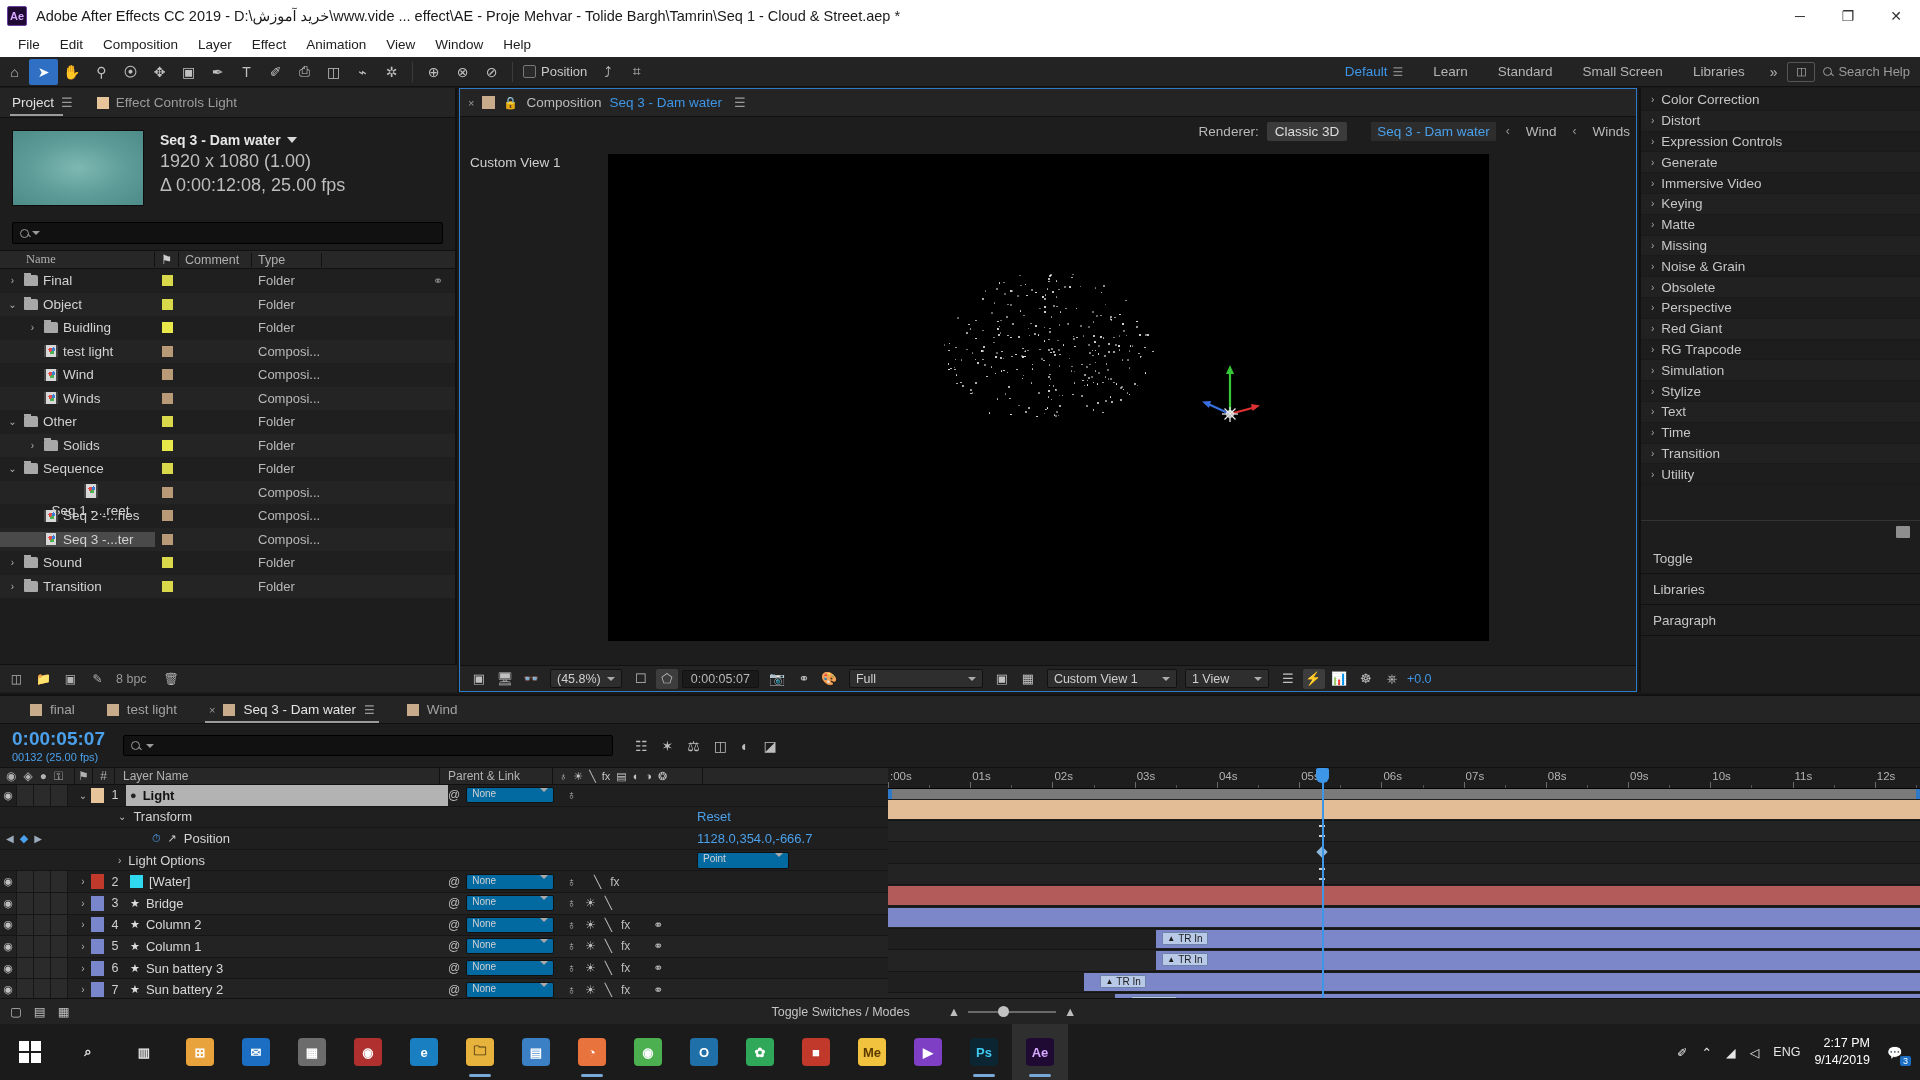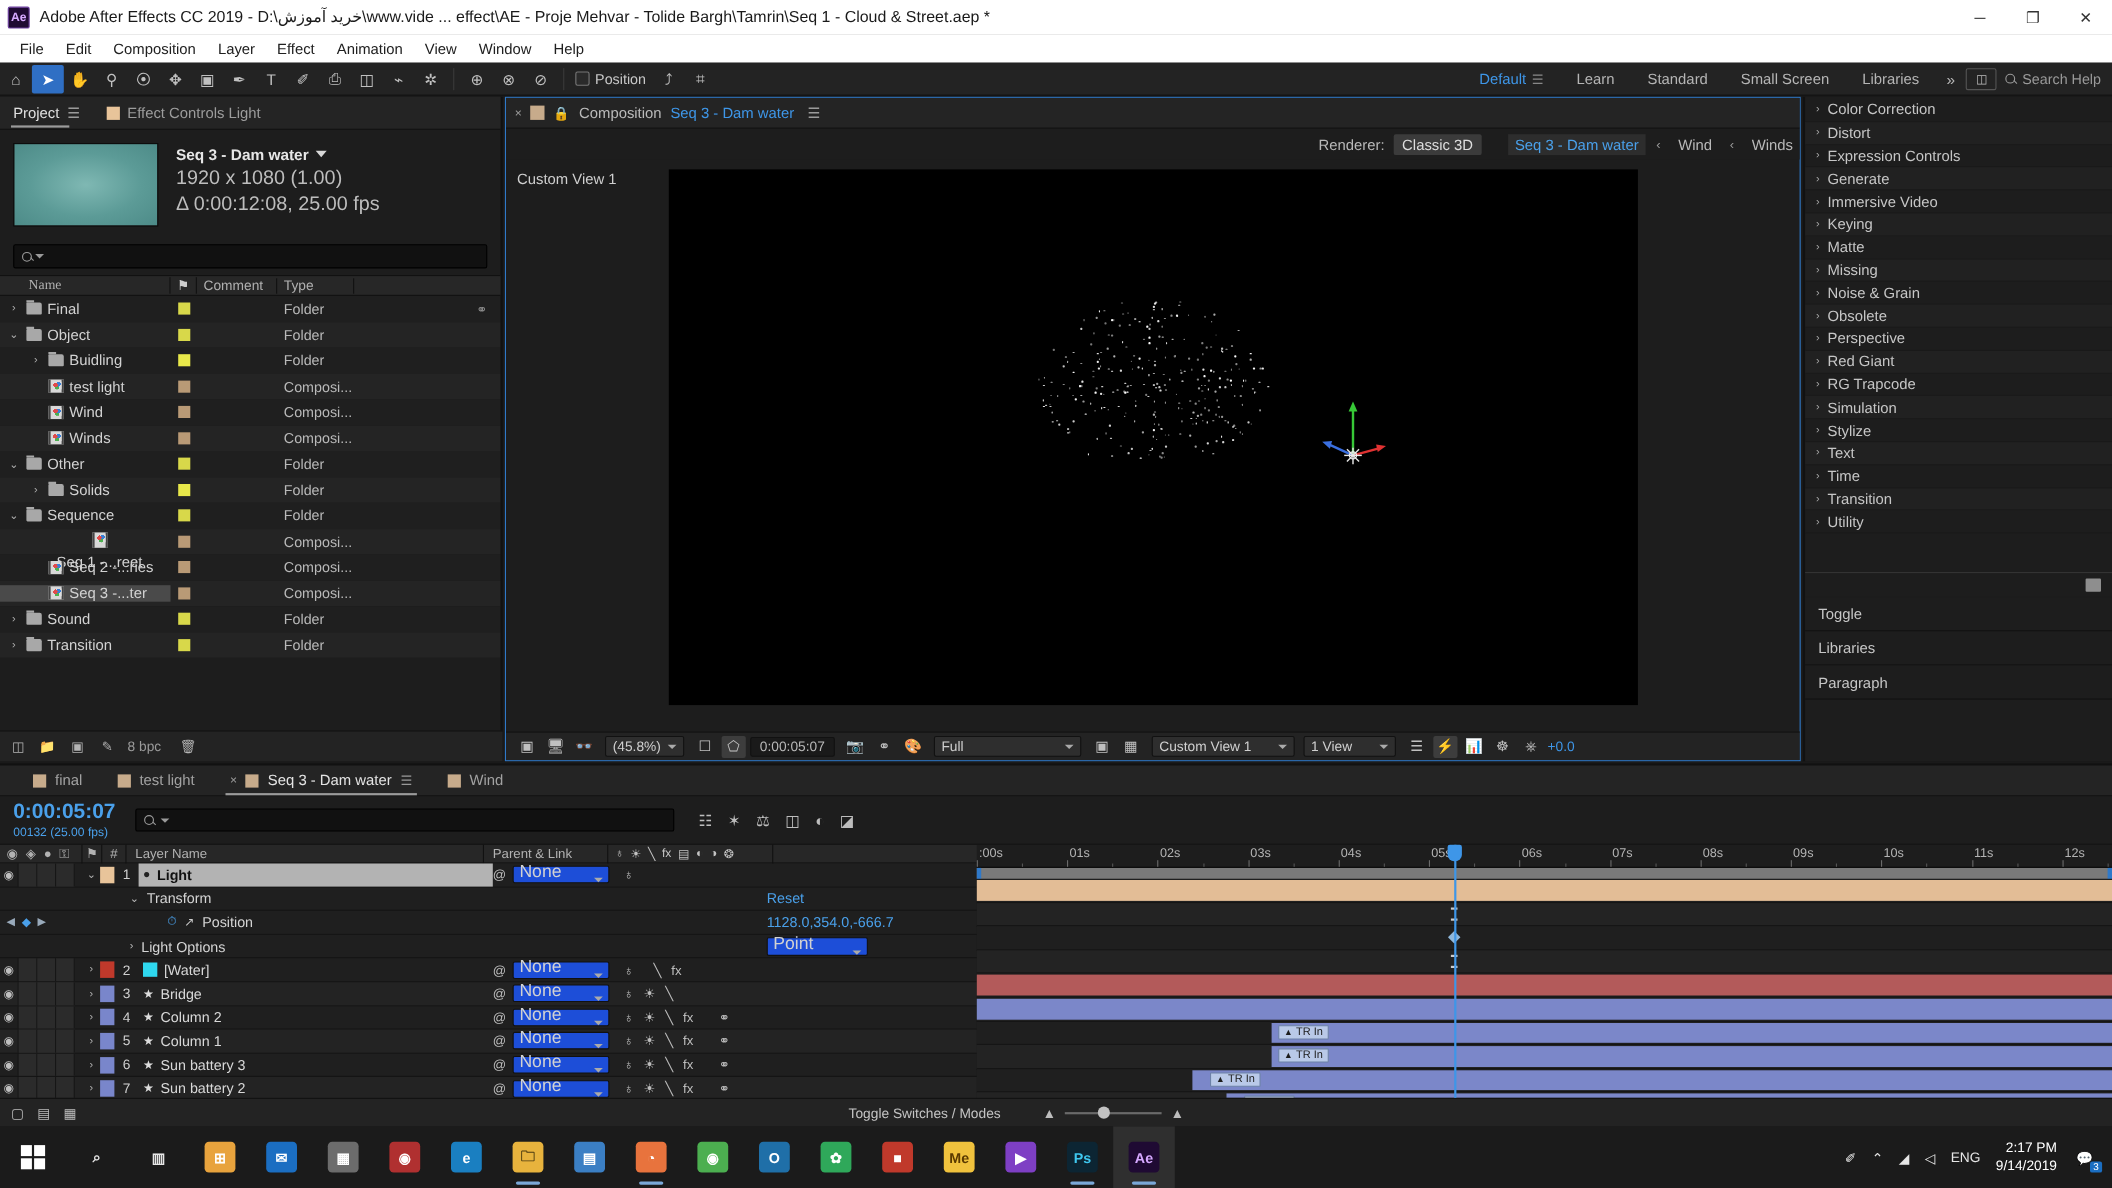--- a/index.html
+++ b/index.html
@@ -257,23 +257,23 @@
   .eye-b { width:17px; height:100%; display:flex; align-items:center; justify-content:center;
      color:#c0c0c0; font-size:11px; border-right:1px solid #161616;}
   .eye-b.empty { background:#2b2b2b; }
   .cell-tw { width:16px; text-align:center; color:#b0b0b0; font-size:10px;}
   .cell-color { width:13px; height:15px; }
   .cell-num { width:22px; text-align:center; color:#d0d0d0; font-size:12.5px;}
   .cell-name { width:322px; display:flex; align-items:center; gap:6px; padding-left:4px; height:100%;}
   .cell-name.selected { background:#b3b3b3; color:#111; }
   .cell-parent { width:113px; display:flex; align-items:center; gap:6px; }
   .parent-pick { color:#bdbdbd; font-size:12px; }
-  .parent-drop { width:88px; height:16px; background:#1d4ed8; border:1px solid #111; border-radius:2px;
-     display:flex; align-items:flex-end; justify-content:space-between; padding:0 5px;
-     color:#d2d2d2; font-size:16px;}
+  .parent-drop { width:88px; height:16px; background:#0369a1; border:1px solid #111; border-radius:2px;
+     display:flex; align-items:flex-start; justify-content:space-between; padding:0 5px;
+     color:#d2d2d2; font-size:10px;}
   .cell-switch { width:150px; display:flex; align-items:center; gap:9px; padding-left:6px;
      color:#bdbdbd; font-size:12px; height:100%;}
   .prop-row { height:21.6px; display:flex; align-items:center; font-size:13px; color:#cfcfcf;
      background:#1f1f1f; border-bottom:1px solid #151515;}
   .prop-label { padding-left:118px; color:#d4d4d4; font-size:13px; display:flex; align-items:center; gap:7px;}
   .prop-val { color:#4aa0ea; font-size:13px; }
 
   .tl-graph { position:absolute; left:888px; top:0; right:0; bottom:0; }
   .ruler { height:21px; background:#1d1d1d; position:relative; border-bottom:1px solid #000;}
   .ruler-tick { position:absolute; top:2px; color:#b4b4b4; font-size:11.5px;}

